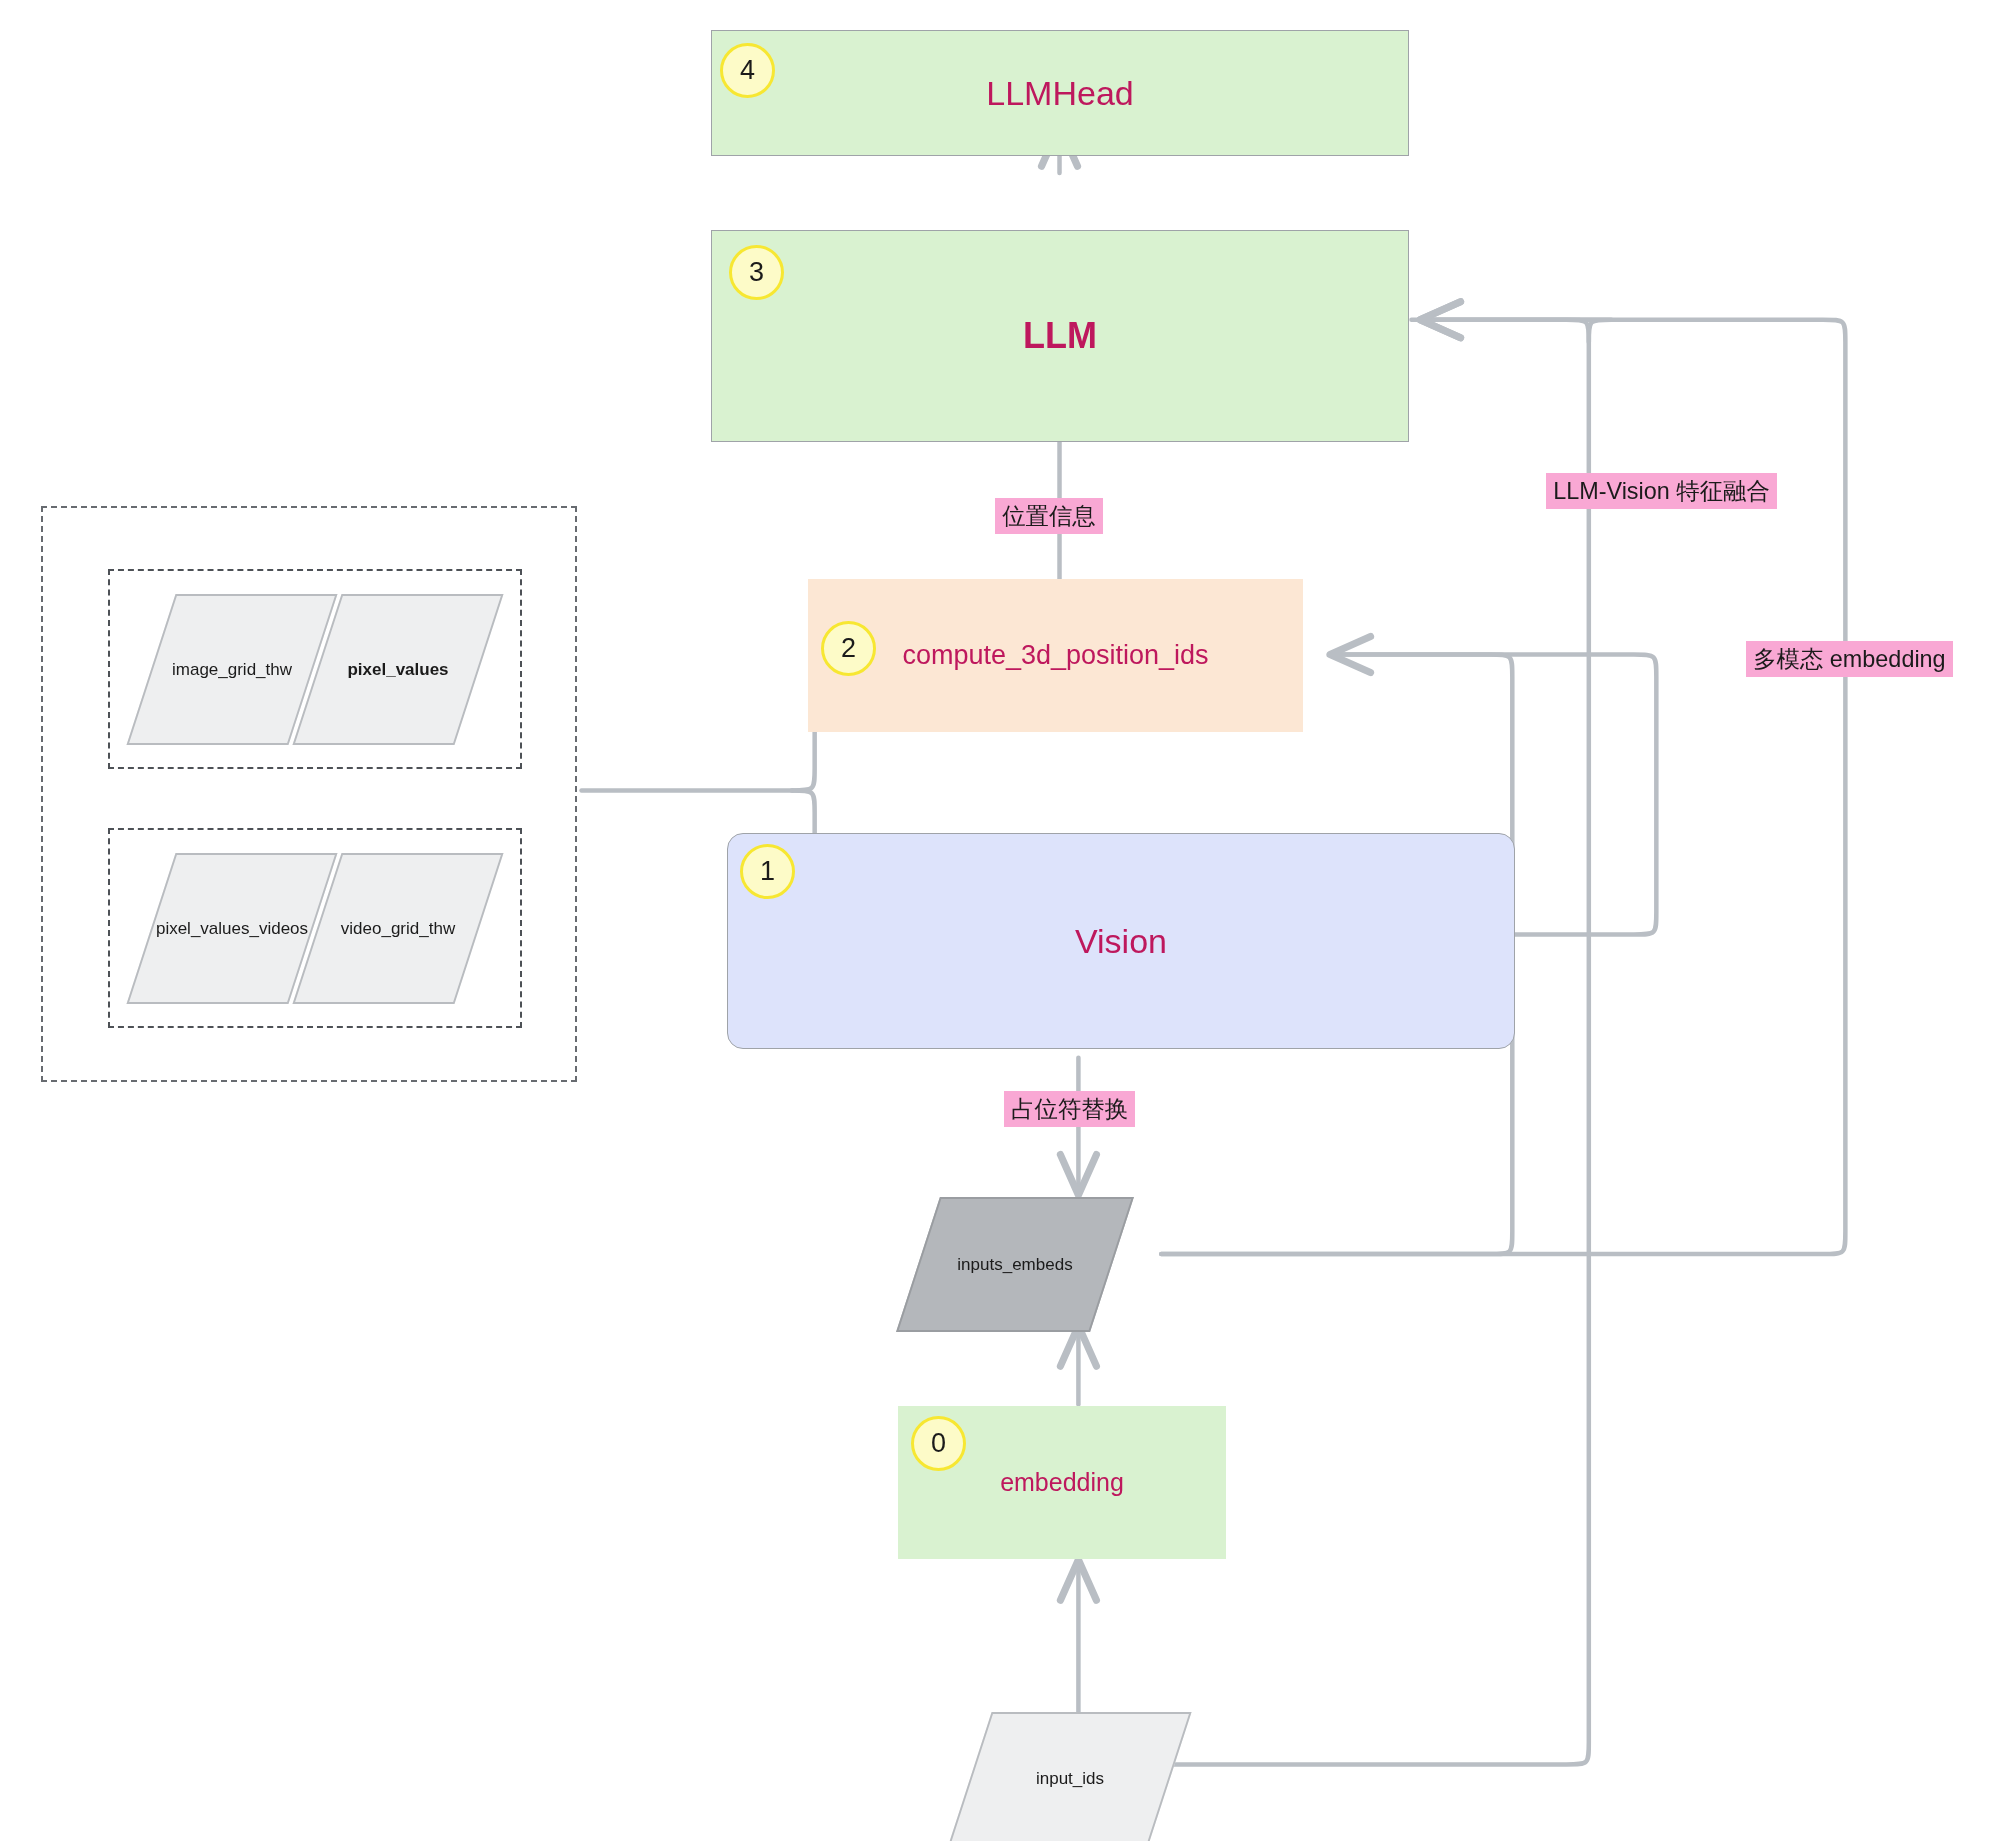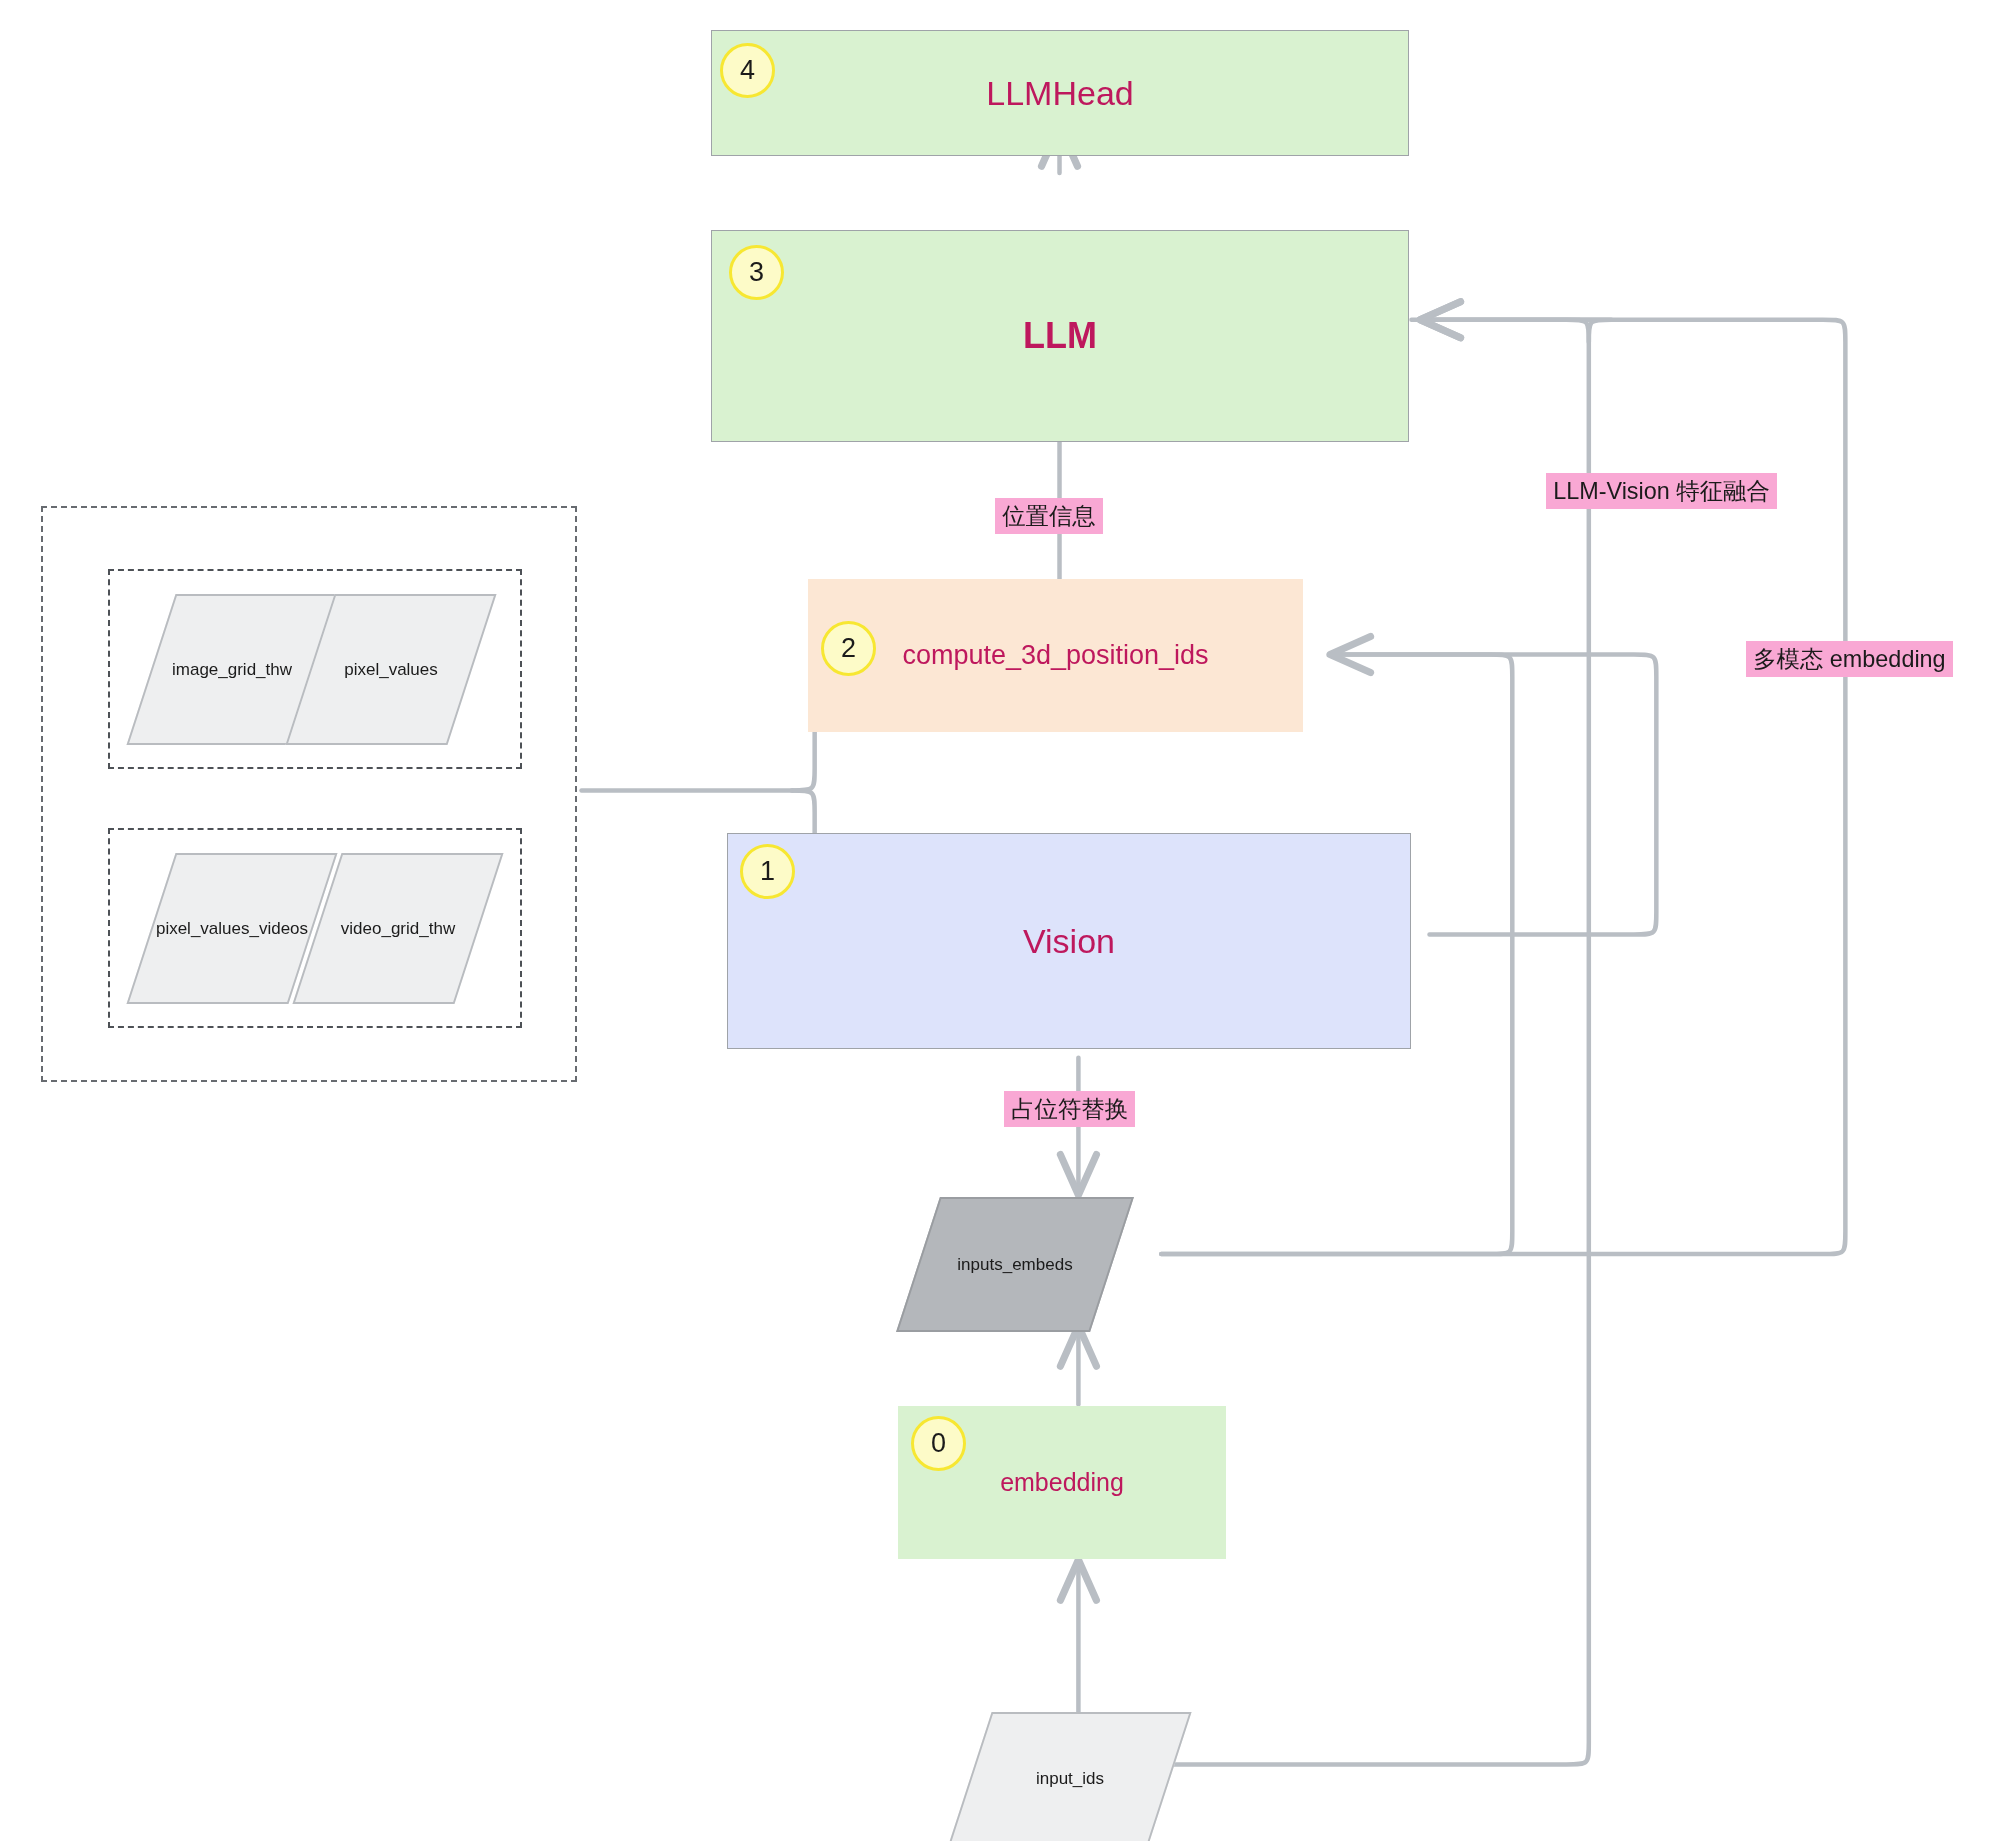--- a/index.html
+++ b/index.html
@@ -94,21 +94,21 @@
   </div>
   <div class="badge" style="left:729px;top:245px;">3</div>
 
   <div class="edgelabel t-edge" style="left:995px;top:498px;">位置信息</div>
 
   <div class="node rectnode peach t-compute" style="left:808px;top:579px;width:495px;height:153px;border:0;">
     <span>compute_3d_position_ids</span>
   </div>
   <div class="badge" style="left:821px;top:621px;">2</div>
 
-  <div class="node rectnode blue t-vision" style="left:727px;top:833px;width:684px;height:216px;">
+  <div class="node rectnode blue t-vision" style="left:727px;top:833px;width:788px;height:216px;border-radius:16px;">
     <span>Vision</span>
   </div>
   <div class="badge" style="left:740px;top:844px;">1</div>
 
   <div class="edgelabel t-edge" style="left:1004px;top:1091px;">占位符替换</div>
 
   <div class="para dark" style="left:918px;top:1197px;width:194px;height:135px;">
     <div class="shape"></div>
     <div class="lbl t-para" style="padding:0 21.6px;">inputs_embeds</div>
   </div>
@@ -125,21 +125,21 @@
 
   <div class="dashgroup" style="left:41px;top:506px;width:536px;height:576px;"></div>
 
   <div class="dashinner" style="left:108px;top:569px;width:414px;height:200px;"></div>
 
   <div class="para" style="left:151px;top:594px;width:162px;height:151px;">
     <div class="shape"></div>
     <div class="lbl t-para" style="padding:0 14.4px;">image_grid_thw</div>
   </div>
 
-  <div class="para" style="left:310px;top:594px;width:162px;height:151px;">
+  <div class="para" style="left:317px;top:594px;width:162px;height:151px;font-weight:bold;">
     <div class="shape"></div>
     <div class="lbl t-para" style="padding:0 14.4px;">pixel_values</div>
   </div>
 
   <div class="dashinner" style="left:108px;top:828px;width:414px;height:200px;"></div>
 
   <div class="para" style="left:151px;top:853px;width:162px;height:151px;">
     <div class="shape"></div>
     <div class="lbl t-para" style="padding:0 12.6px;">pixel_values_videos</div>
   </div>

